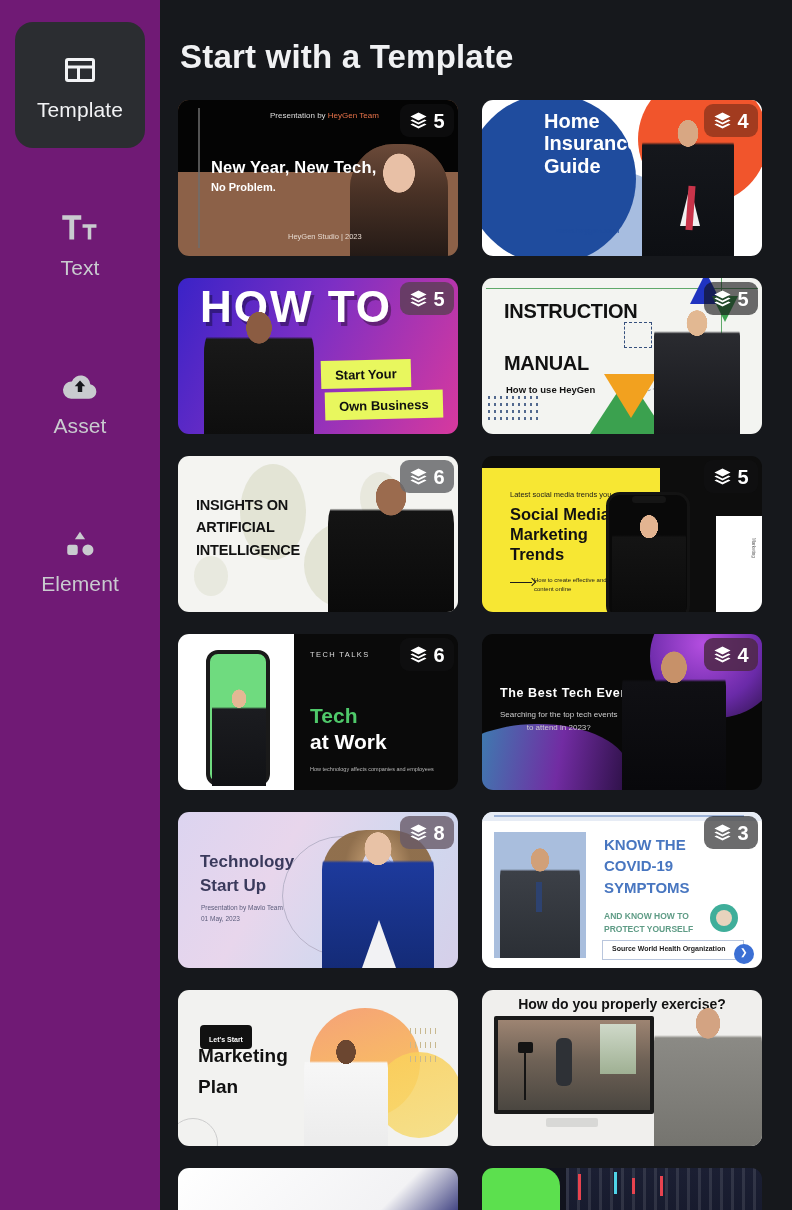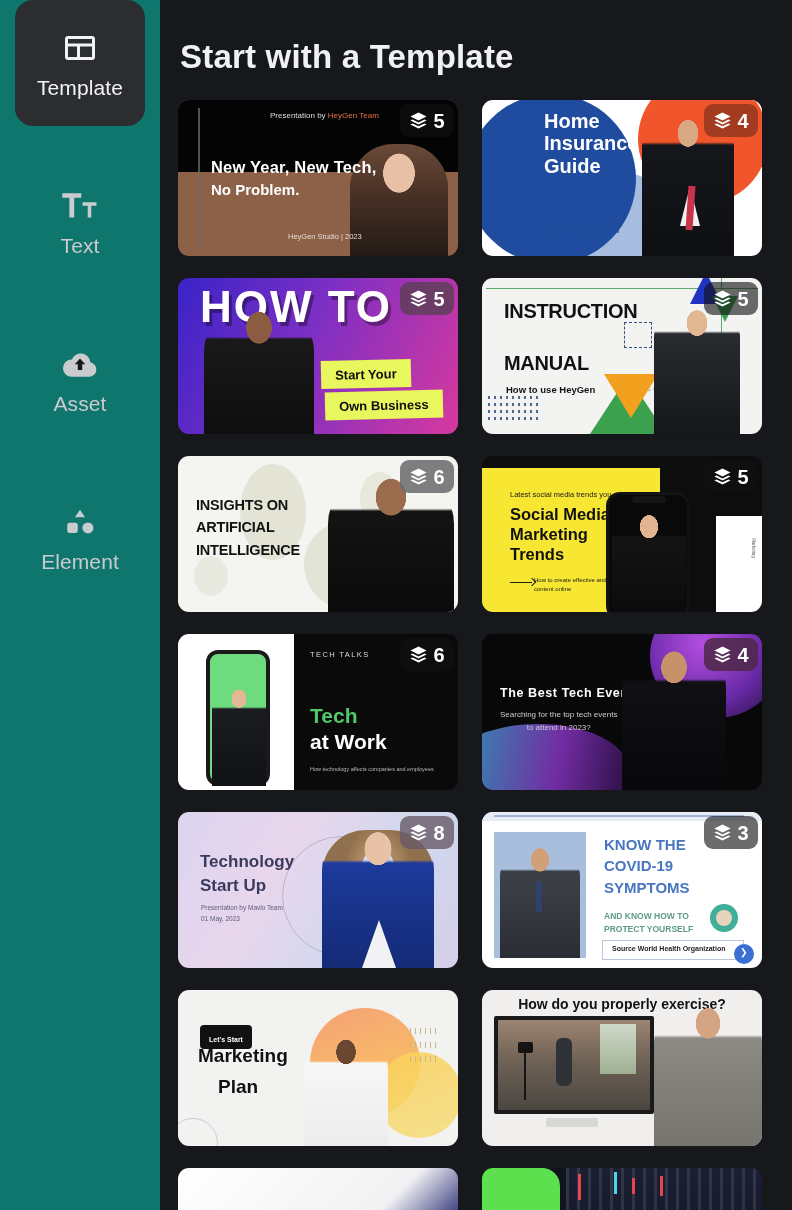--- a/index.html
+++ b/index.html
@@ -7,21 +7,22 @@
     width: 792px; height: 1210px;
     background: #16181c;
     font-family: "Liberation Sans", sans-serif;
     overflow: hidden;
   }
   .app { display: flex; width: 792px; height: 1210px; }
 
   
   .sidebar {
     width: 160px; flex: 0 0 160px;
-    background: #0f766e;
+    background: #701a75;
+    padding-top: 22px;
     display: flex; flex-direction: column; align-items: center;
   }
   .nav-item {
     width: 130px; height: 126px;
     border-radius: 18px;
     display: flex; flex-direction: column;
     align-items: center; justify-content: center;
     gap: 6px;
     cursor: pointer;
     margin-bottom: 32px;
@@ -86,21 +87,21 @@
   .ta { position: absolute; }
   .txt { position: absolute; white-space: pre-line; }
 
   
   .c1 { background: #8c6148; }
   .c1 .topband { left:0; top:0; width:100%; height:46%; background:#040404; }
   .c1 .vline { left: 20px; top: 8px; width:2px; height: 140px; background:#6d6d6d; opacity:.75;}
   .c1 .t1 { top:11px; left:92px; font-size:8px; color:#ddd; }
   .c1 .t1 i { color:#e8734a; font-style:normal; }
   .c1 .t2 { top:58px; left:33px; font-size:16.5px; font-weight:bold; color:#fff; letter-spacing:.2px;}
-  .c1 .t3 { top:81px; left:33px; font-size:15px; font-weight:bold; color:#fff; }
+  .c1 .t3 { top:81px; left:33px; font-size:11px; font-weight:bold; color:#fff; }
   .c1 .t4 { top:132px; left:110px; font-size:7.5px; color:#e6d9cf; }
   .c1 .fig {
     right: 10px; bottom: 0; width: 98px; height: 112px;
     background:
       radial-gradient(ellipse 26px 32px at 50% 26%, #e8c0a6 60%, transparent 62%),
       linear-gradient(180deg,#6b4a39 0%,#4a3226 42%,#241a16 100%);
     border-radius: 44px 44px 0 0;
   }
   .c1 .hair {
     right: 10px; bottom: 0; width: 98px; height: 112px;
@@ -283,21 +284,21 @@
 
   
   .c11 { background: #f2f2f0; }
   .c11 .blob1 { left:132px; top:18px; width:110px; height:110px; border-radius:50%;
                 background: linear-gradient(160deg,#f59a6e 0%,#fbc94b 100%); opacity:.92;}
   .c11 .blob2 { left:198px; top:62px; width:86px; height:86px; border-radius:50%;
                 background: linear-gradient(160deg,#fbcf58 0%,#f5dd7a 100%); opacity:.85;}
   .c11 .tag { left:22px; top:35px; background:#111; border-radius:4px; padding:3px 9px;}
   .c11 .tag span { font-size:7px; color:#fff; font-weight:bold; }
   .c11 .t1 { top:55px; left:20px; font-size:19px; font-weight:bold; color:#111; }
-  .c11 .t2 { top:86px; left:20px; font-size:19px; font-weight:bold; color:#111;margin-left:20px; }
+  .c11 .t2 { top:86px; left:20px; font-size:19px; font-weight:bold; color:#111; }
   .c11 .dotgrid { right:18px; top:34px; width:32px; height:44px;
                   background-image: radial-gradient(#c8b88f 1px, transparent 1px);
                   background-size: 5px 14px;}
   .c11 .arc { left:-10px; bottom:-22px; width:50px; height:50px; border:1px solid #ccc; border-radius:50%;}
   .c11 .fig {
     left: 126px; bottom:0; width: 84px; height: 112px;
     background:
       radial-gradient(ellipse 16px 20px at 50% 16%, #6b4630 60%, transparent 62%),
       linear-gradient(180deg, rgba(0,0,0,0) 24%, #f7f7f7 26%, #ececec 100%);
     border-radius: 34px 34px 0 0;

